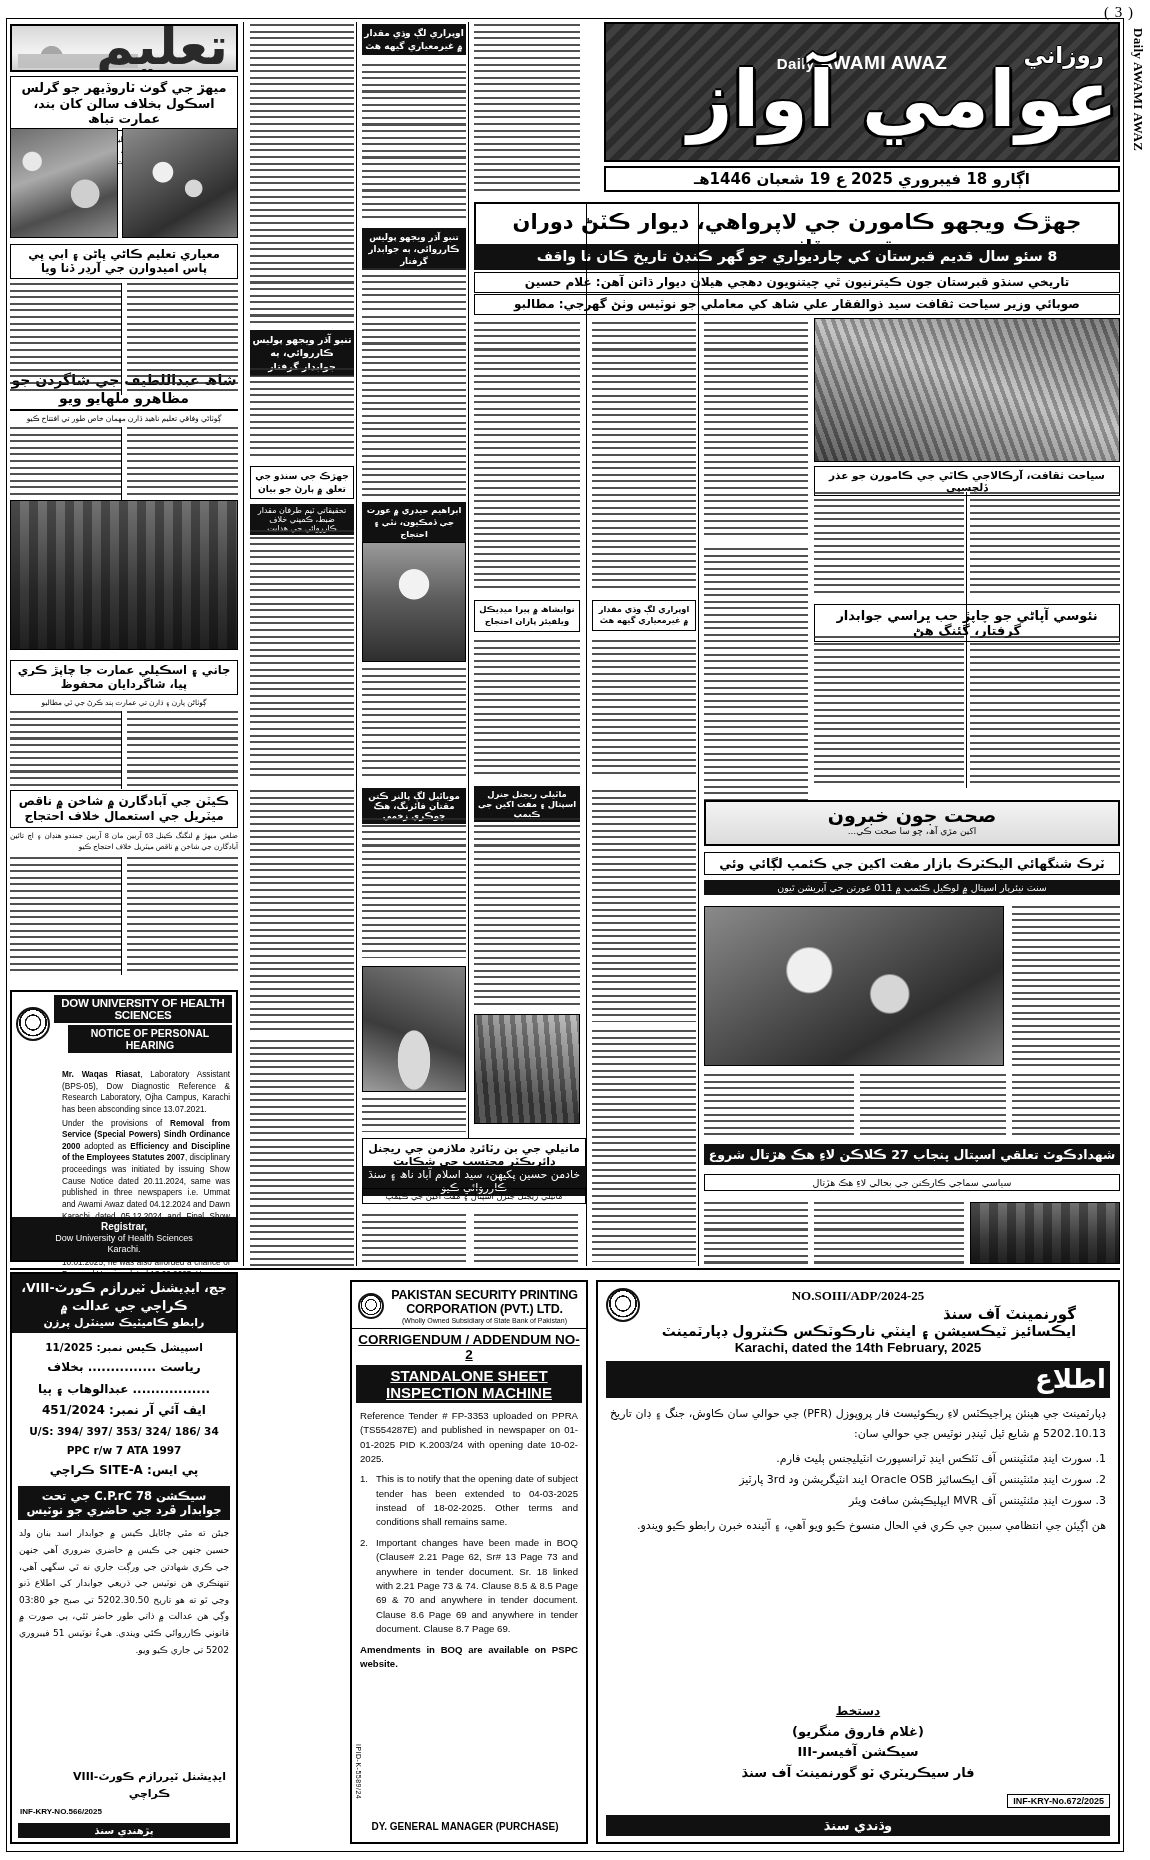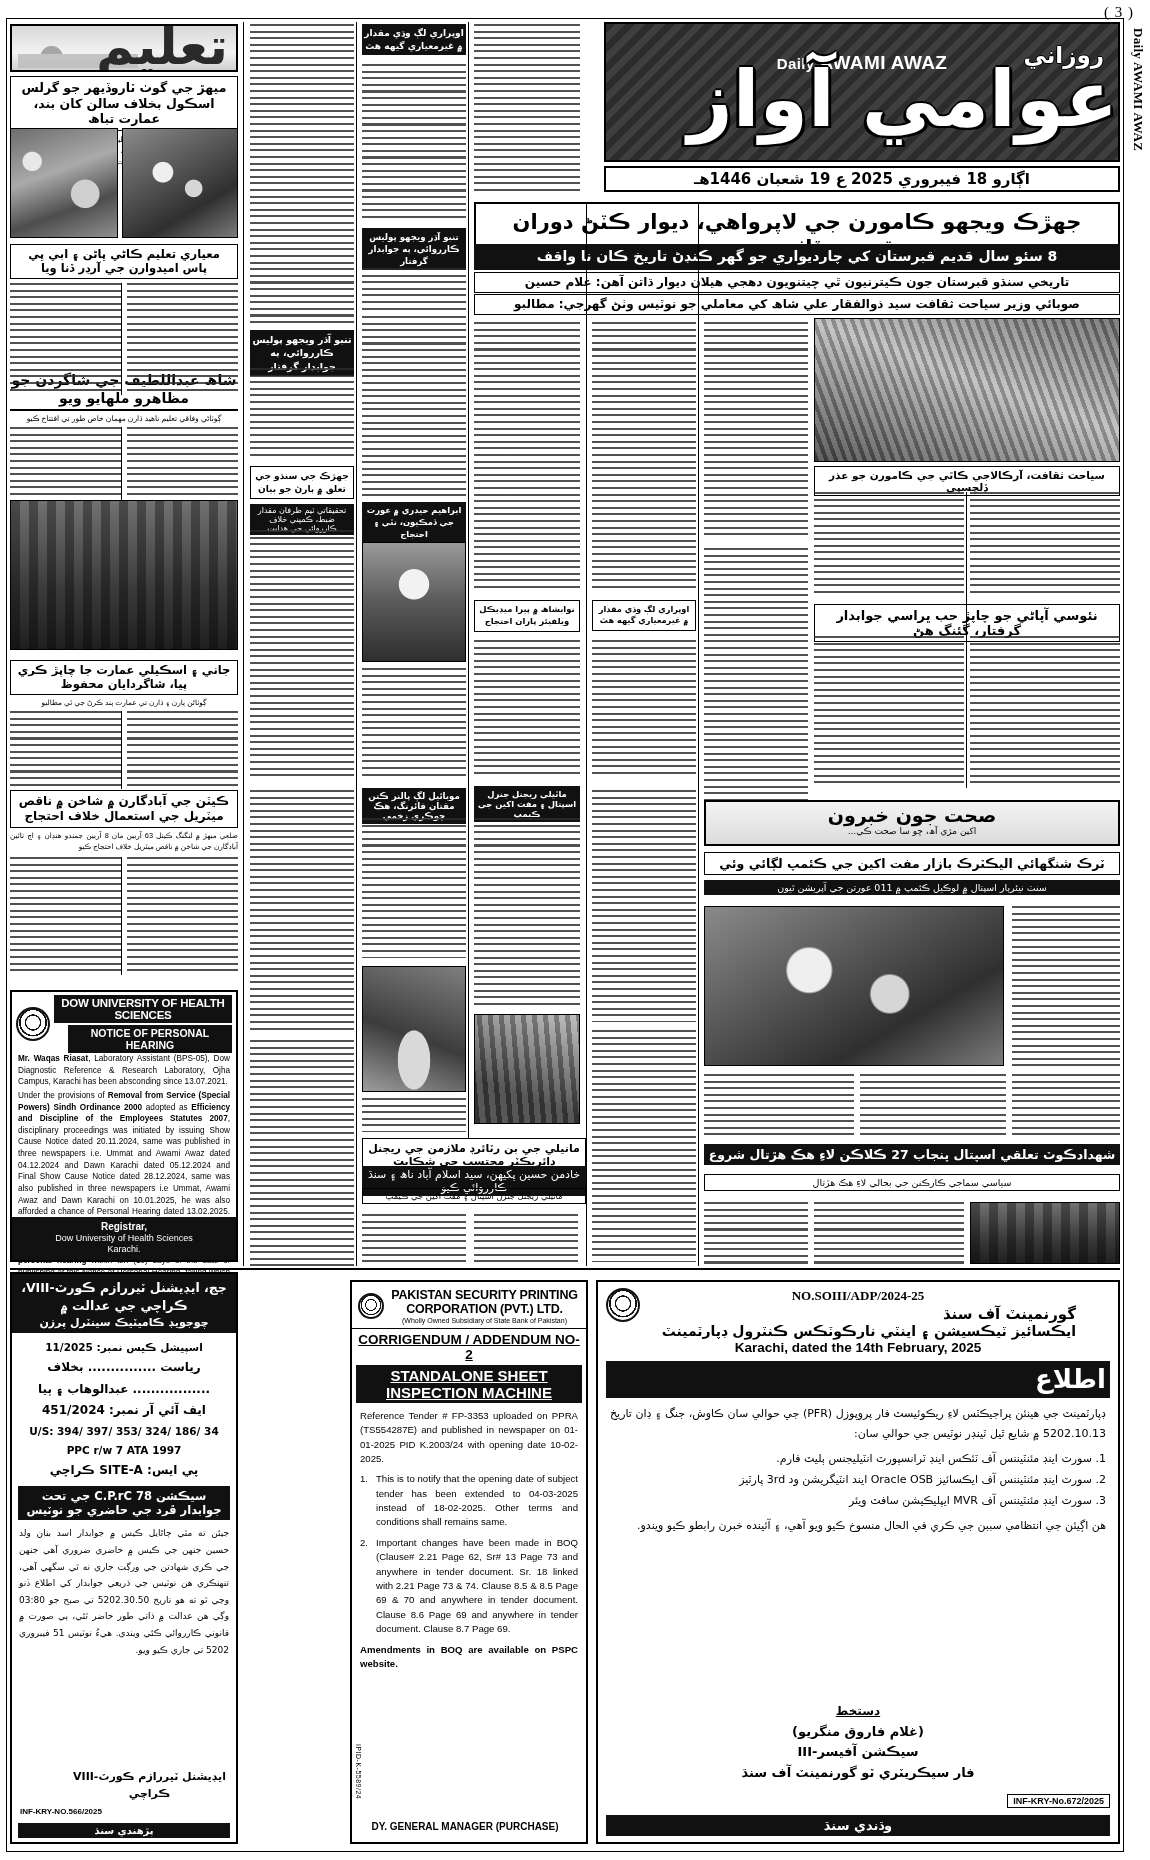--- a/index.html
+++ b/index.html
@@ -242,42 +242,42 @@
   </div>
 
   <div class="ad" style="position:absolute;left:10px;top:990px;width:228px;height:272px;">
     <div style="display:flex;align-items:center;gap:4px;padding:3px 4px 0 4px;">
       <div class="seal"></div>
       <div style="flex:1;">
         <div class="adhead-blk" style="font-size:11.5px;padding:2px 3px;letter-spacing:-.2px;">DOW UNIVERSITY OF HEALTH SCIENCES</div>
         <div class="adhead-blk" style="font-size:10.5px;padding:2px 3px;margin-top:2px;margin-left:14px;background:#111;">NOTICE OF PERSONAL HEARING</div>
       </div>
     </div>
-    <div style="padding:0 6px 0 6px;text-align:justify;" class="adtext">
+    <div style="padding:16px 6px 0 6px;text-align:justify;margin-left:44px;" class="adtext">
       <p style="margin:0 0 2px 0;">
         <b>Mr. Waqas Riasat</b><span>, Laboratory Assistant (BPS-05), Dow Diagnostic Reference &amp; Research Laboratory, Ojha Campus, Karachi has been absconding since 13.07.2021.</span>
       </p>
       <p style="margin:0 0 2px 0;">
         <span>Under the provisions of </span><b>Removal from Service (Special Powers) Sindh Ordinance 2000</b><span> adopted as </span><b>Efficiency and Discipline of the Employees Statutes 2007</b><span>, disciplinary proceedings was initiated by issuing Show Cause Notice dated 20.11.2024, same was published in three newspapers i.e. Ummat and Awami Awaz dated 04.12.2024 and Dawn Karachi dated 05.12.2024 and Final Show Cause Notice dated 28.12.2024, same was also published in three newspapers i.e Ummat, Awami Awaz and Dawn Karachi on 10.01.2025, he was also afforded a chance of Personal Hearing dated 13.02.2025. However, TCS was returned with the remarks “consignee shifted”.</span>
       </p>
       <p style="margin:0;">
         <span>Hereby, Mr. Waqas Riasat has been once again called for </span><b>personal hearing</b><span> within ten (10) days of the date of publishing of this Notice of Personal Hearing, failing which disciplinary proceedings will be finalized on merit.</span>
       </p>
     </div>
     <div class="blk" style="position:absolute;left:0;right:0;bottom:0;padding:3px 0 4px 0;text-align:center;line-height:1.3;">
       <div style="font-size:10px;font-weight:bold;">Registrar,</div>
       <div style="font-size:9px;">Dow University of Health Sciences</div>
       <div style="font-size:9px;">Karachi.</div>
     </div>
   </div>
 
   <div class="ad" style="position:absolute;left:10px;top:1272px;width:228px;height:572px;">
     <div class="blk ctr rtl" style="font-size:12.5px;font-weight:bold;padding:5px 4px 2px 4px;line-height:1.45;font-family:'DejaVu Sans',sans-serif;">
       <div>جج، ايڊيشنل ٽيررازم ڪورٽ-VIII، ڪراچي جي عدالت ۾</div>
-      <div style="font-size:11px;">چوجويڊ ڪاميٽيڪ سينٽرل پرزن</div>
+      <div style="font-size:11px;">رابطو ڪاميٽيڪ سينٽرل پرزن</div>
     </div>
     <div class="rtl ctr" style="font-family:'DejaVu Sans',sans-serif;padding:5px 6px 0 6px;line-height:1.8;">
       <div style="font-size:10.5px;font-weight:bold;">اسپيشل ڪيس نمبر: 11/2025</div>
       <div style="font-size:12px;font-weight:bold;">رياست ............... بخلاف ................. عبدالوهاب ۽ ٻيا</div>
       <div style="font-size:12px;font-weight:bold;">ايف آئي آر نمبر: 451/2024</div>
       <div style="font-size:10.5px;font-weight:bold;direction:ltr;">U/S: 394/ 397/ 353/ 324/ 186/ 34 PPC r/w 7 ATA 1997</div>
       <div style="font-size:12px;font-weight:bold;">پي ايس: SITE-A ڪراچي</div>
     </div>
     <div class="blk rtl ctr" style="margin:5px 6px 0 6px;padding:3px 2px;font-size:11.5px;font-weight:bold;font-family:'DejaVu Sans',sans-serif;">سيڪشن 87 Cr.P.C جي تحت جوابدار ڦرد جي حاضري جو نوٽيس</div>
     <div class="rtl" style="padding:5px 7px 0 7px;font-size:9px;line-height:1.85;text-align:justify;font-family:'DejaVu Sans',sans-serif;">جيئن ته مٿي ڄاڻايل ڪيس ۾ جوابدار اسد بنان ولد حسين جنهن جي ڪيس ۾ حاضري ضروري آهي جنهن جي ڪري شهادتن جي ورڳت جاري نه ٿي سگهي آهي، تنهنڪري هن نوٽيس جي ذريعي جوابدار کي اطلاع ڏنو وڃي ٿو ته هو تاريخ 05.03.2025 تي صبح جو 08:30 وڳي هن عدالت ۾ ذاتي طور حاضر ٿئي، ٻي صورت ۾ قانوني ڪارروائي ڪئي ويندي. هيءُ نوٽيس 15 فيبروري 2025 تي جاري ڪيو ويو.</div>

